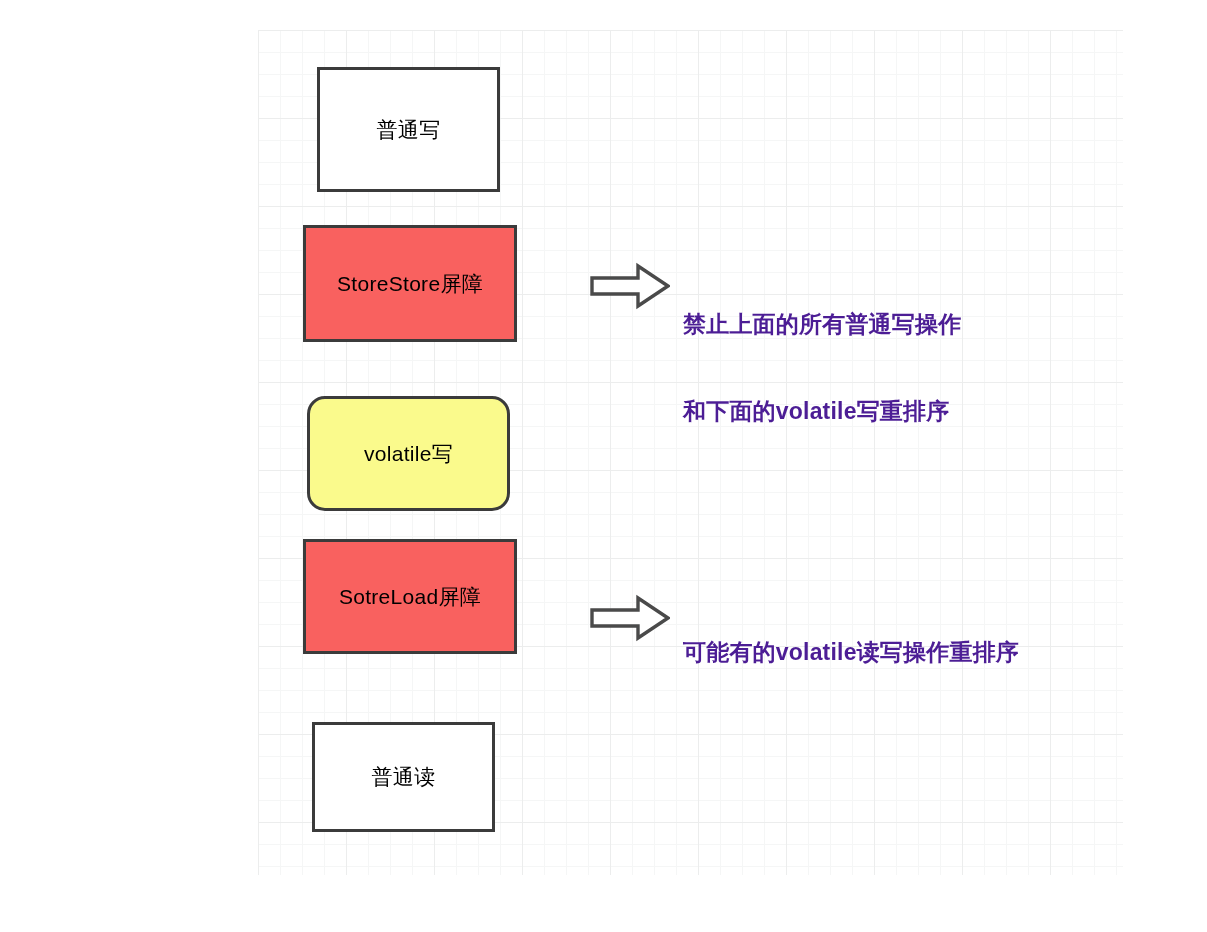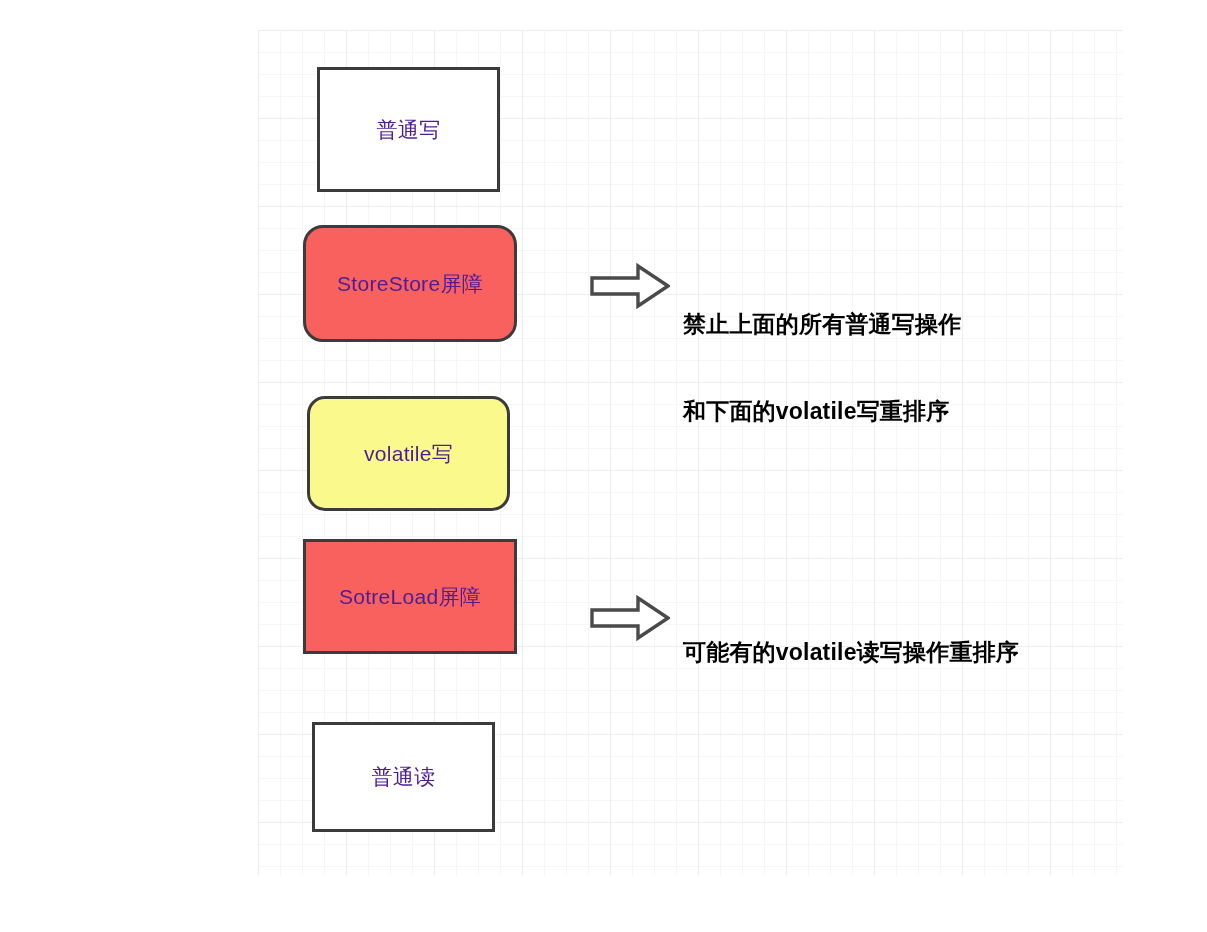--- a/index.html
+++ b/index.html
@@ -45,51 +45,51 @@
   .node {
     position: absolute;
     box-sizing: border-box;
     border: 3px solid #3b3b3b;
     display: flex;
     align-items: center;
     justify-content: center;
     background: #ffffff;
   }
   .node .node-label {
-    color: #4c1d95;
+    color: #000000;
     font-size: 21px;
     line-height: 1.2;
     letter-spacing: 0.3px;
     white-space: nowrap;
     font-weight: 400;
   }
   .node.plain   { background: #ffffff; }
   .node.barrier { background: #f9615f; }
   .node.vol     { background: #fafa8c; border-radius: 18px; }
 
   
   #node-normal-write { left: 317px; top:  67px; width: 183px; height: 125px; }
-  #node-storestore   { left: 303px; top: 225px; width: 214px; height: 117px; border-radius: 20px; }
+  #node-storestore   { left: 303px; top: 225px; width: 214px; height: 117px; }
   #node-volatile-write { left: 307px; top: 396px; width: 203px; height: 115px; }
   #node-storeload    { left: 303px; top: 539px; width: 214px; height: 115px; }
   #node-normal-read  { left: 312px; top: 722px; width: 183px; height: 110px; }
 
   
   .block-arrow {
     position: absolute;
     width: 80px;
     height: 48px;
   }
   #arrow-1 { left: 590px; top: 262px; }
   #arrow-2 { left: 590px; top: 594px; }
 
   
   .annotation {
     position: absolute;
-    color: #000000;
+    color: #4c1d95;
     font-weight: bold;
     font-size: 23px;
     line-height: 29px;
     letter-spacing: 0.2px;
     white-space: pre;
   }
   #annotation-1 { left: 683px; top: 252px; }
   #annotation-2 { left: 683px; top: 580px; }
   .annotation .line { display: block; }
 </style>

